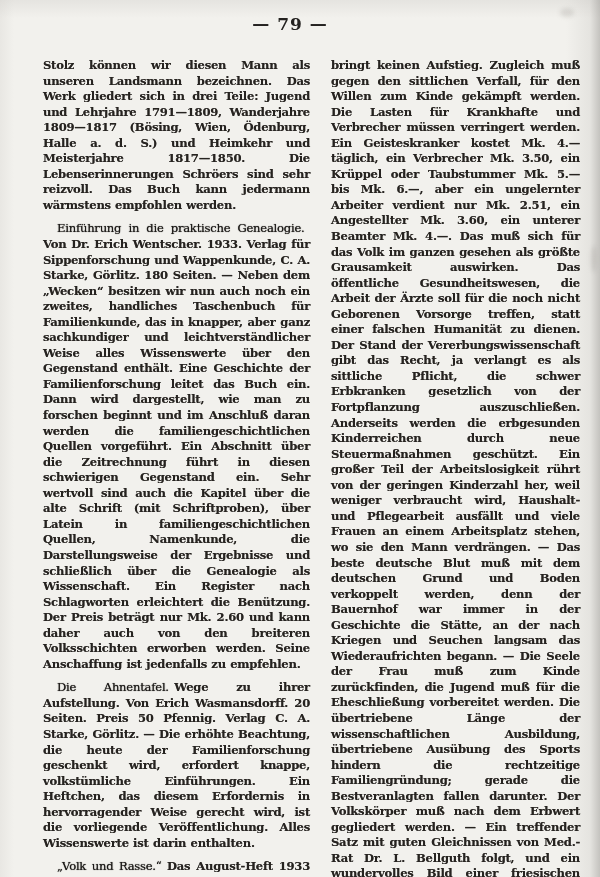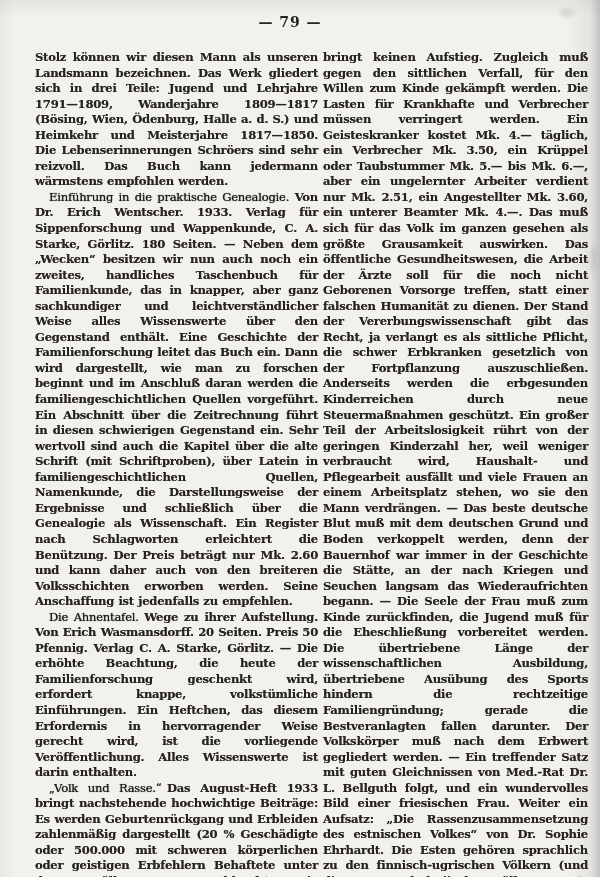--- a/index.html
+++ b/index.html
@@ -24,21 +24,21 @@
     top: 0; left: 0;
     width: 600px;
     height: 877px;
   }
   .page-header {
     position: absolute;
     top: 14px;
     left: 0;
     width: 580px;
     text-align: center;
-    font-size: 14px;
+    font-size: 17px;
     font-weight: bold;
     letter-spacing: 1px;
     color: #242220;
   }
   .columns {
     position: absolute;
     top: 50px;
     left: 35px;
     width: 553px;
     display: flex;
@@ -50,21 +50,21 @@
     line-height: 15.55px;
     font-weight: bold;
     letter-spacing: -0.25px;
     word-spacing: 0.5px;
     color: #262320;
     text-shadow: 0 0 0.5px rgba(40,36,32,0.55);
   }
   .col-left  { width: 283px; }
   .col-right { width: 265px; }
   .col p {
-    margin: 0;
+    margin: 8px;
     padding: 0;
   }
   .col p.indent { text-indent: 14px; }
   .para-lead {
     font-weight: normal;
     color: #1b1917;
     text-shadow: 0 0 0.9px rgba(25,22,19,0.9);
   }
   
   .blemish {

